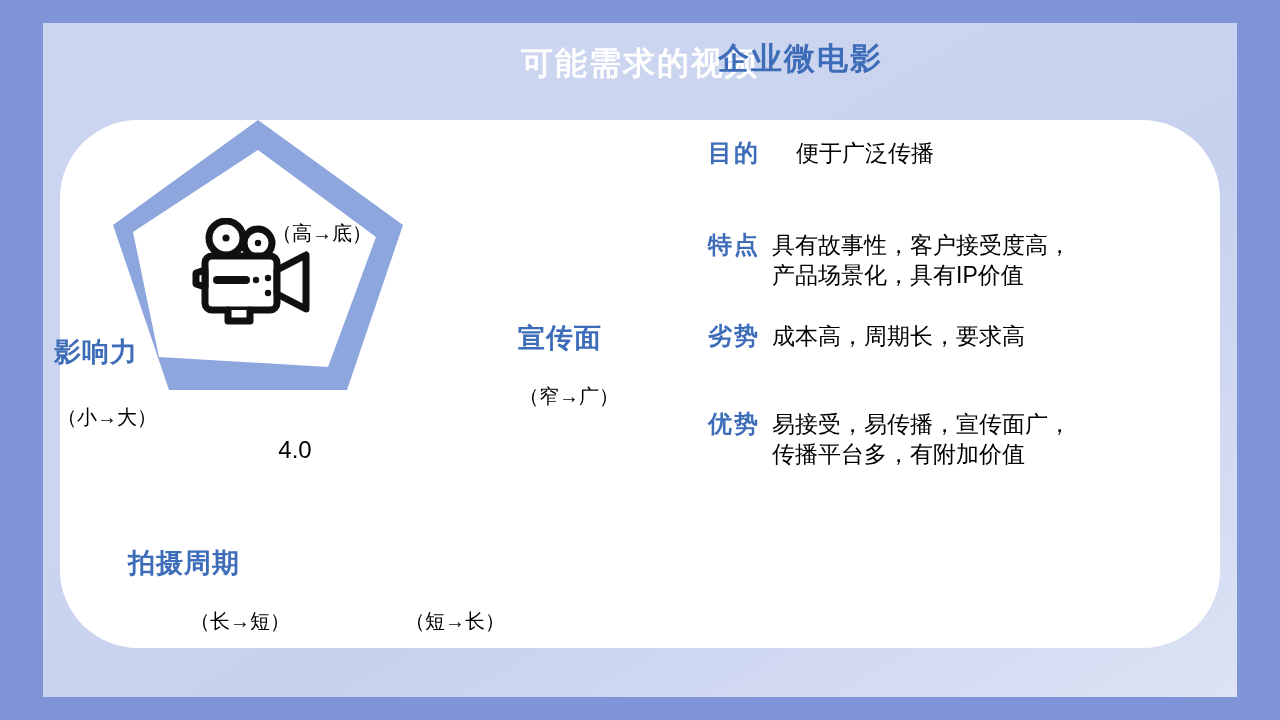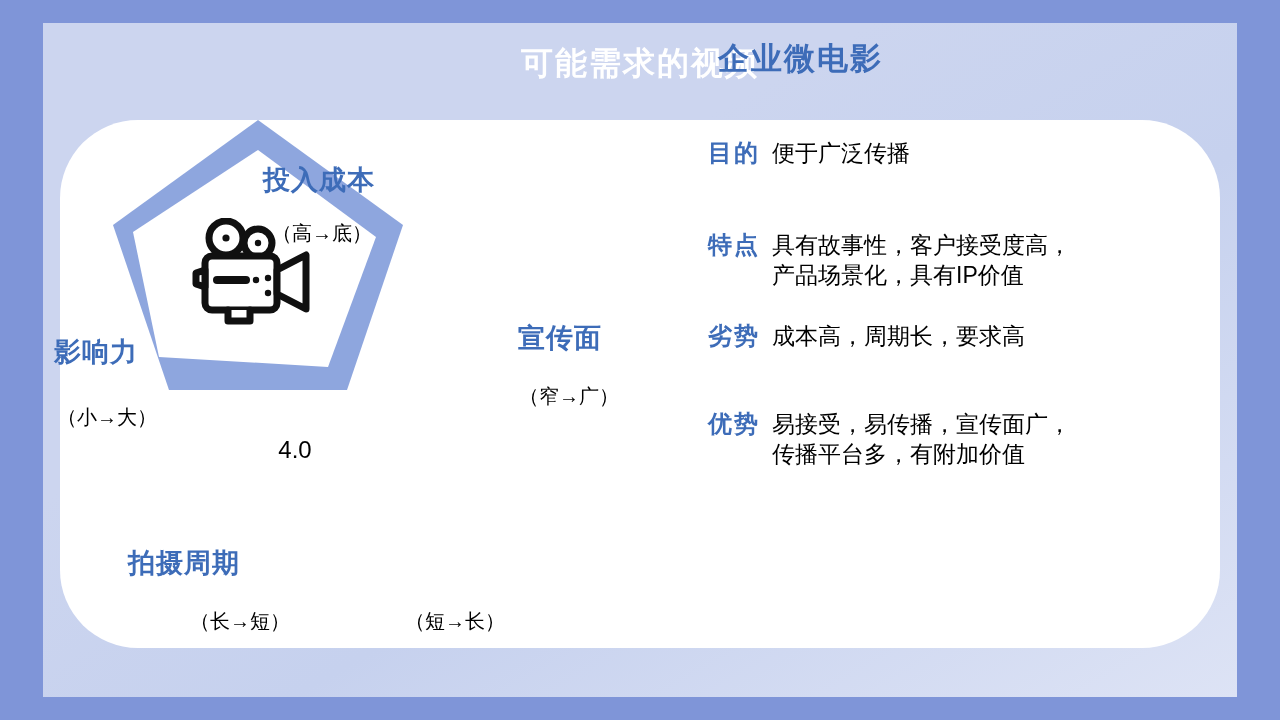--- a/index.html
+++ b/index.html
@@ -79,21 +79,21 @@
   .row{ position:absolute; left:0; width:560px; display:flex; align-items:flex-start; }
   .row-label{
     width:112px; flex:0 0 112px; text-align:left; padding-left:48px;
     font-size:24px; font-weight:bold; color:#3d6cb8; letter-spacing:2px;
     white-space:nowrap; line-height:30px;
   }
   .row-value{
     flex:1 1 auto; font-size:23px; color:#000000; line-height:30px;
     font-weight:normal; white-space:pre-line;
   }
-  .row-0{ top:138px; }
+  .row-0{ top:138px;gap:24px; }
   .row-1{ top:230px; }
   .row-2{ top:321px; }
   .row-3{ top:409px; }
 </style>
 </head>
 <body>
 
 <div id="slide">
 
   <div class="panel"></div>
@@ -135,21 +135,20 @@
           <circle cx="70" cy="25" r="3.2"></circle>
           <circle cx="68" cy="62" r="3.2"></circle>
           <circle cx="80" cy="60" r="3.2"></circle>
           <circle cx="80" cy="75" r="3.2"></circle>
         </g>
       </svg>
     </div>
 
     <div class="penta-value">4.0</div>
 
-    <div class="axis-name ax-top-name">投入成本</div>
     <div class="axis-sub  ax-top-sub">（高→底）</div>
 
     <div class="axis-name ax-right-name">宣传面</div>
     <div class="axis-sub  ax-right-sub">（窄→广）</div>
 
     <div class="axis-sub  ax-bottomright-sub">（短→长）</div>
 
     <div class="axis-name ax-bottomleft-name">拍摄周期</div>
     <div class="axis-sub  ax-bottomleft-sub">（长→短）</div>
 

